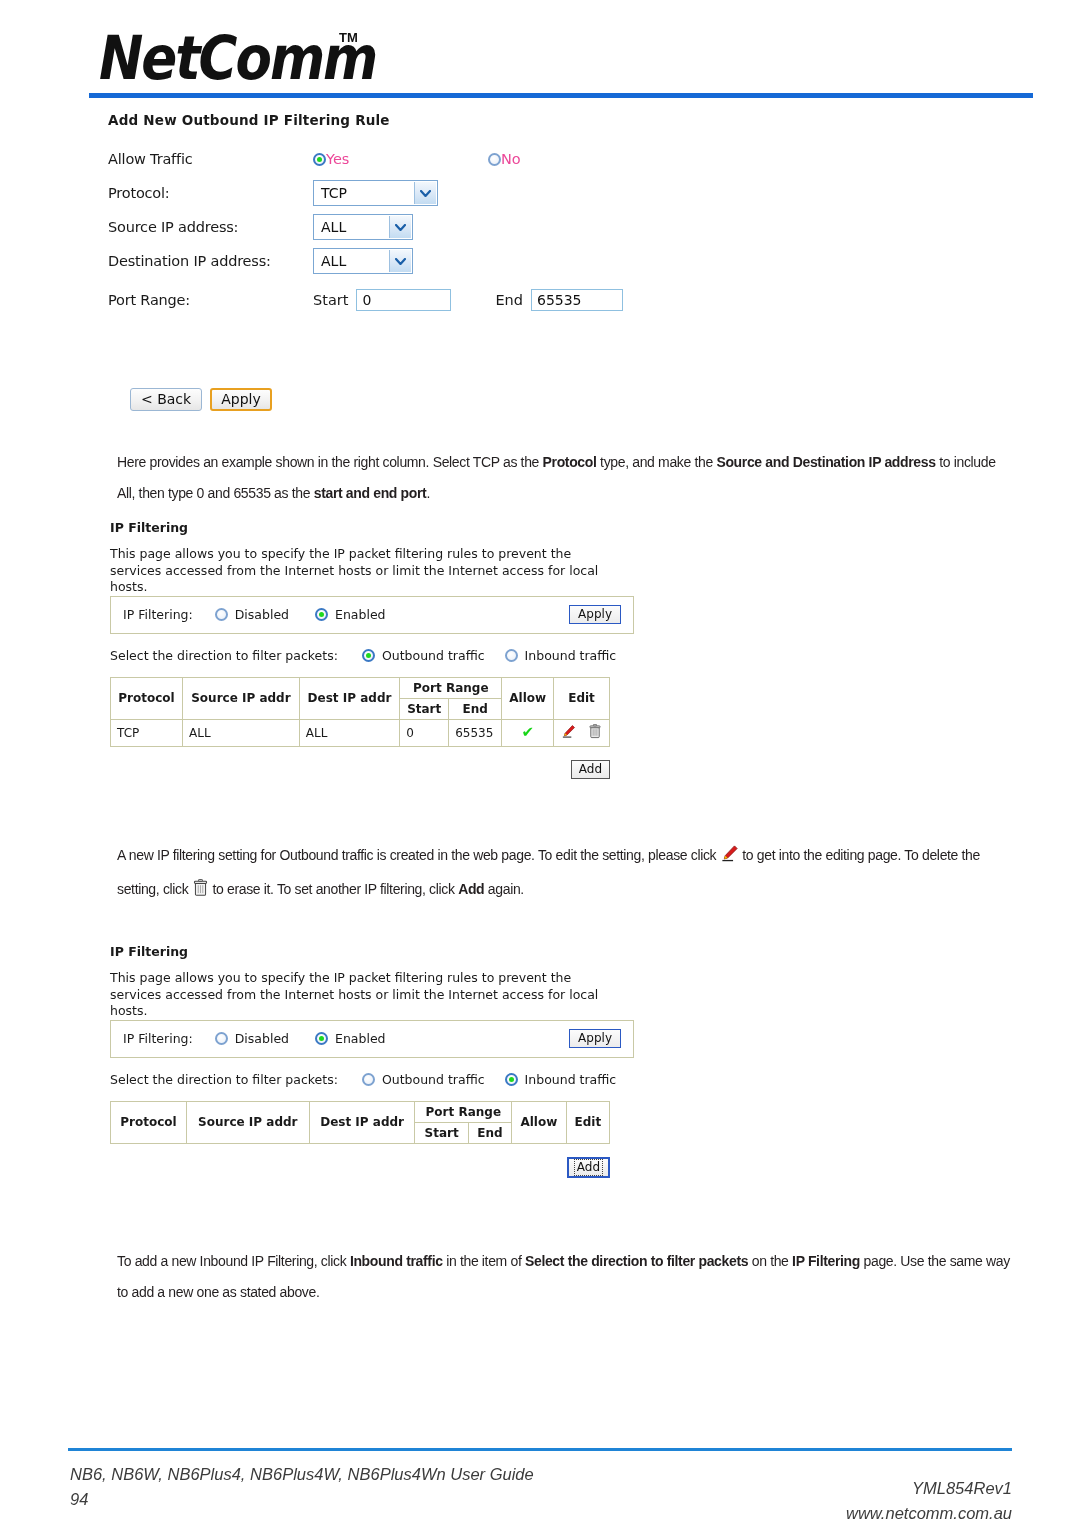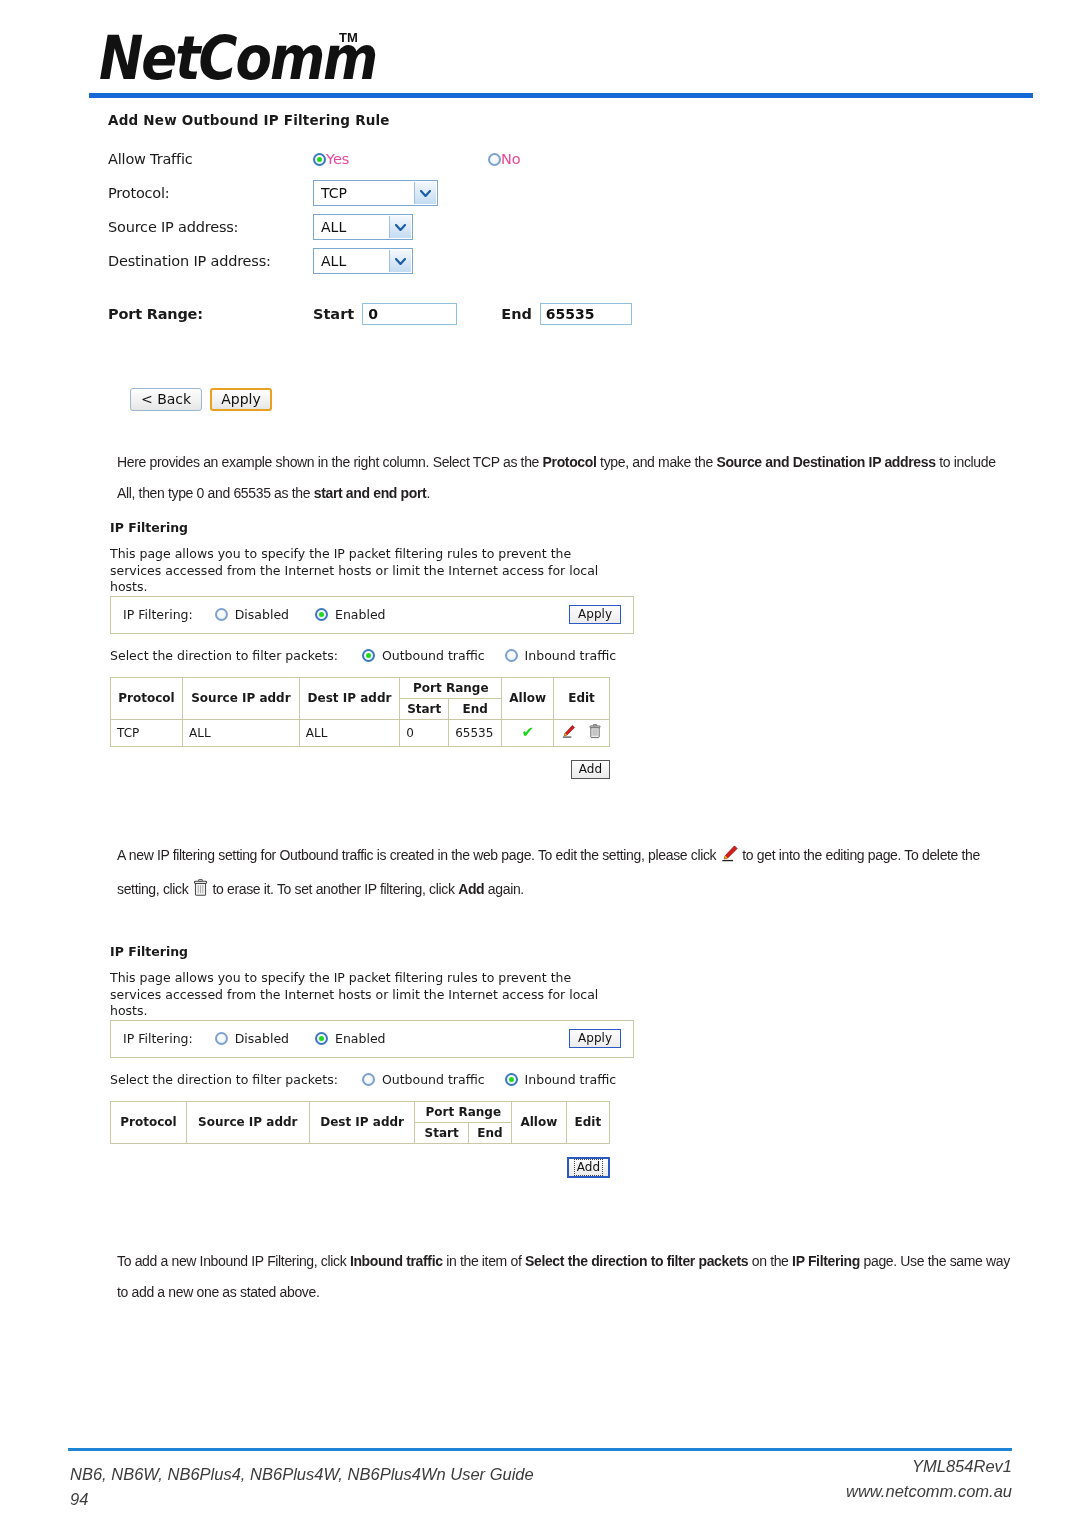--- a/index.html
+++ b/index.html
@@ -147,23 +147,22 @@
     color: #111;
     display: flex;
     align-items: center;
     padding-left: 5px;
     box-sizing: border-box;
   }
 
   .port-row {
     display: flex;
     align-items: center;
-    margin-top: 22px;
+    margin-top: 8px;
     height: 28px;
-    font-weight: bold;
   }
   .port-lbl {
     font-size: 14.5px;
     font-family: "DejaVu Sans", sans-serif;
     color: #1a1a1a;
     margin-right: 8px;
   }
 
   
   #form-buttons {
@@ -332,21 +331,21 @@
   }
   .footer-left, .footer-right {
     position: absolute;
     font-family: "Liberation Sans", sans-serif;
     font-style: italic;
     font-size: 16.5px;
     color: #3c3c3c;
     line-height: 25px;
   }
   .footer-left { left: 70px; top: 14px; text-align: left; }
-  .footer-right { right: 68px; top: 6px; text-align: right; }
+  .footer-right { right: 68px; top: 28px; text-align: right; }
 </style>
 </head>
 <body>
 
 <div id="page-header">
   <div class="brand-logo">NetComm</div>
   <div class="brand-tm">TM</div>
   <div class="header-rule"></div>
 </div>
 

